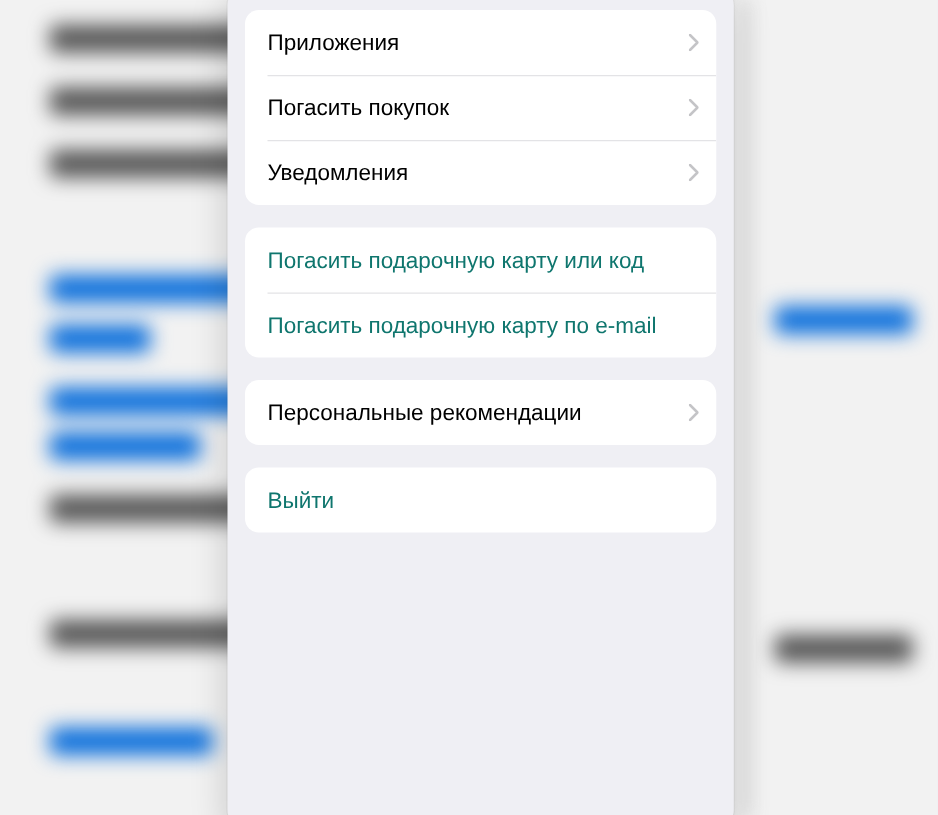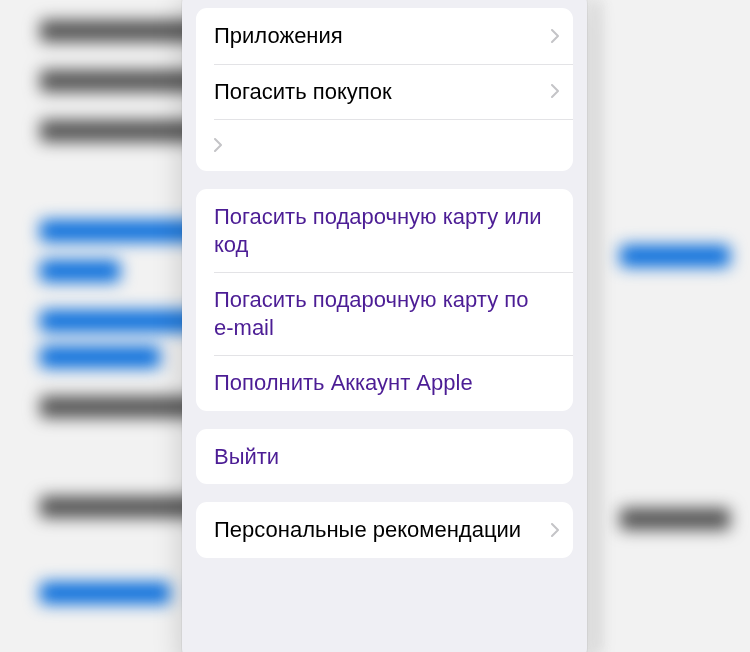--- a/index.html
+++ b/index.html
@@ -81,28 +81,28 @@
     .row + .row::before {
       content: "";
       position: absolute;
       top: 0;
       left: 18px;
       right: 0;
       height: 1px;
       background: #e3e3e6;
     }
     .row-label {
-      font-size: 22px;
+      font-size: 18px;
       line-height: 1.25;
       color: #000;
       flex: 1;
       padding-right: 6px;
     }
     .row-label.link {
-      color: #4c1d95;
+      color: #0f766e;
     }
     .chevron {
       width: 8px;
       height: 14px;
       flex-shrink: 0;
       color: #c4c4c7;
     }
   </style>
 </head>
 <body>
@@ -135,46 +135,44 @@
           <path d="M1 1l6 6-6 6" fill="none" stroke="currentColor" stroke-width="2" stroke-linecap="round" stroke-linejoin="round"></path>
         </svg>
     </div>
     <div class="row">
       <span class="row-label">Погасить покупок</span>
       <svg class="chevron" viewBox="0 0 8 14">
           <path d="M1 1l6 6-6 6" fill="none" stroke="currentColor" stroke-width="2" stroke-linecap="round" stroke-linejoin="round"></path>
         </svg>
     </div>
     <div class="row">
+      <span class="row-label">Уведомления</span>
       <svg class="chevron" viewBox="0 0 8 14">
           <path d="M1 1l6 6-6 6" fill="none" stroke="currentColor" stroke-width="2" stroke-linecap="round" stroke-linejoin="round"></path>
         </svg>
     </div>
   </div>
 
   <div class="group">
     <div class="row">
       <span class="row-label link">Погасить подарочную карту или код</span>
     </div>
     <div class="row">
       <span class="row-label link">Погасить подарочную карту по e-mail</span>
     </div>
-    <div class="row">
-      <span class="row-label link">Пополнить Аккаунт Apple</span>
-    </div>
-  </div>
-
-  <div class="group">
-    <div class="row">
-      <span class="row-label link">Выйти</span>
-    </div>
   </div>
 
   <div class="group">
     <div class="row">
       <span class="row-label">Персональные рекомендации</span>
       <svg class="chevron" viewBox="0 0 8 14">
           <path d="M1 1l6 6-6 6" fill="none" stroke="currentColor" stroke-width="2" stroke-linecap="round" stroke-linejoin="round"></path>
         </svg>
     </div>
   </div>
 
+  <div class="group">
+    <div class="row">
+      <span class="row-label link">Выйти</span>
+    </div>
+  </div>
+
 </div>
 
 </body></html>

